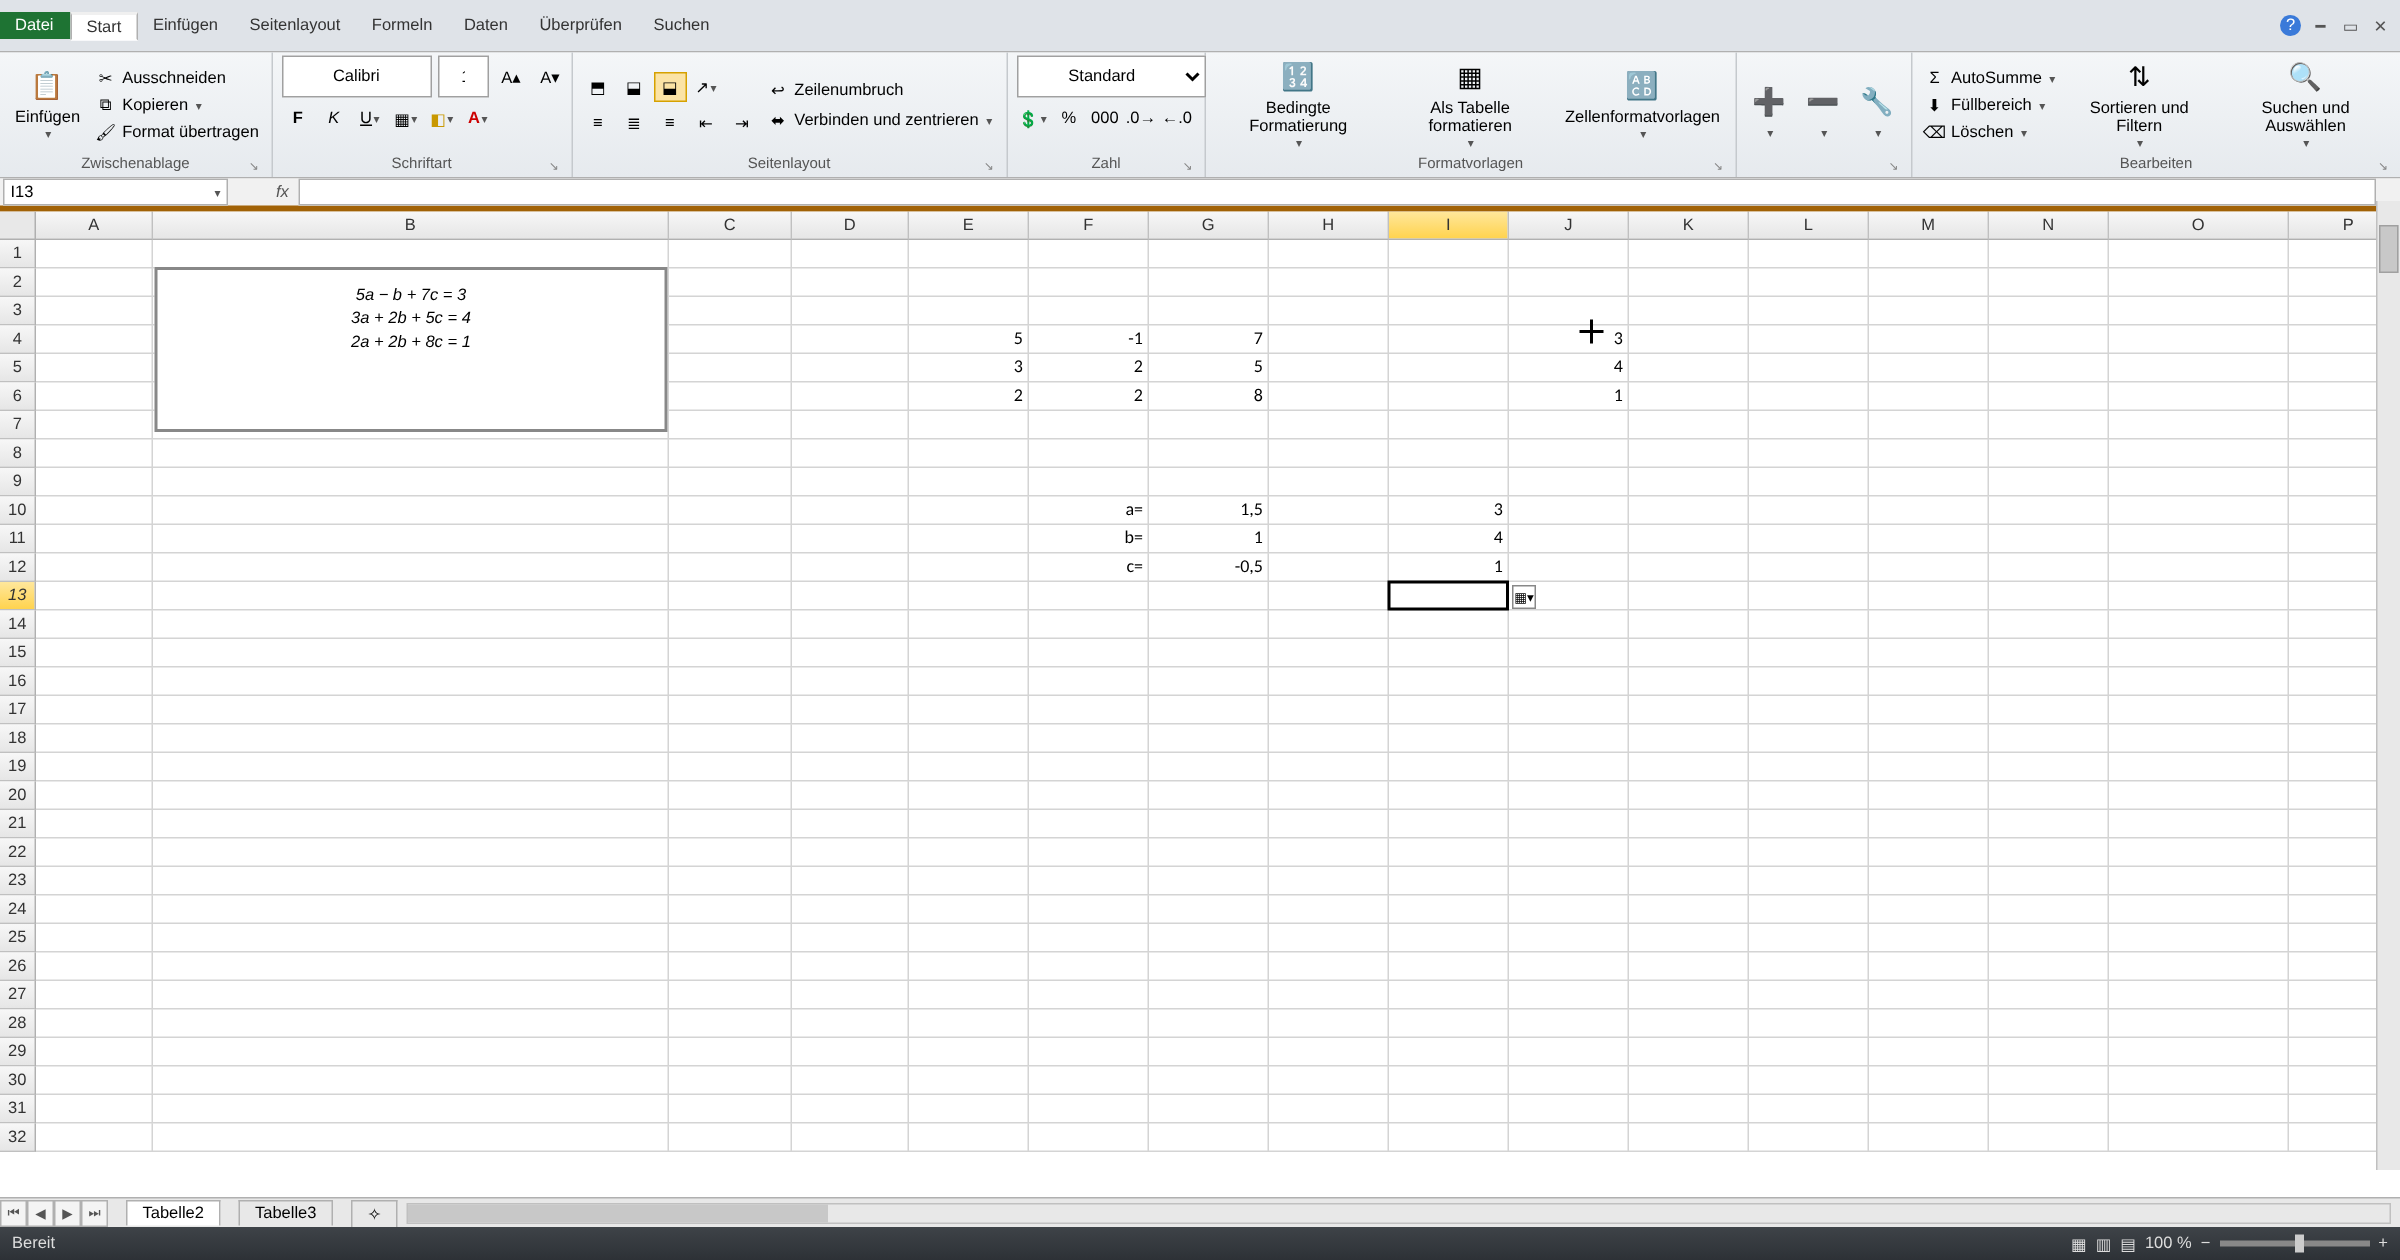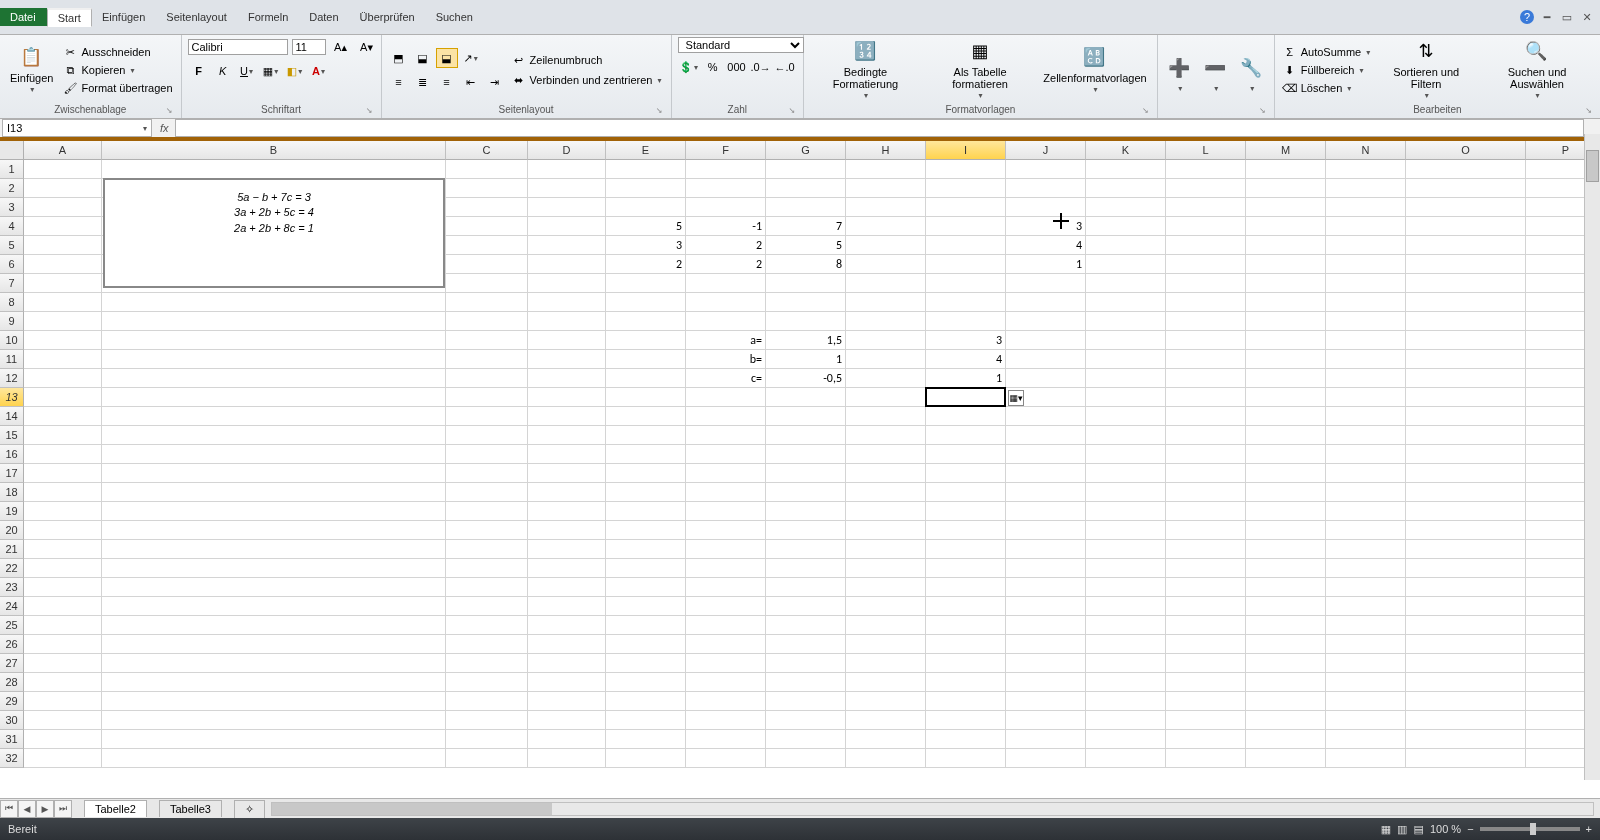--- a/index.html
+++ b/index.html
@@ -16,29 +16,29 @@
 .group { border-right:1px solid #c5c9cd; padding:2px 6px; display:flex; flex-direction:column; justify-content:space-between; position:relative; }
 .group-body { display:flex; align-items:center; gap:4px; flex:1;}
 .group-label { text-align:center; font-size:10px; color:#555; padding:1px 0; position:relative; }
 .group-label::after { content:"↘"; font-size:8px; position:absolute; right:2px; bottom:1px; color:#888;}
 .bigbtn { display:flex; flex-direction:column; align-items:center; gap:2px; padding:2px 4px; cursor:pointer; text-align:center; line-height:1.1; }
 .bigbtn .ic { width:24px; height:24px; display:flex; align-items:center; justify-content:center; font-size:18px;}
 .rowbtn { display:flex; align-items:center; gap:4px; padding:1px 2px; cursor:pointer; white-space:nowrap; }
 .rowbtn .ic { width:14px; height:14px; display:inline-flex; align-items:center; justify-content:center; font-size:11px;}
 .col { display:flex; flex-direction:column; gap:2px; }
 .font-box { display:flex; gap:4px; align-items:center;}
-select, input.combo { border:1px solid #a0a0a0; background:#fff; font-size:11px; height:16px; padding:0 3px;}
+select, input.combo { border:1px solid #a0a0a0; background:#fff; font-size:11px; height:28px; padding:0 15px;text-align:center;}
 .btnrow { display:flex; gap:2px; }
 .btnrow button, .ibtn { border:1px solid transparent; background:transparent; width:22px; height:20px; cursor:pointer; font-size:11px; display:inline-flex; align-items:center; justify-content:center; }
 .ibtn.active { background:#fbe3a5; border:1px solid #d6a100; }
 .drop { font-size:8px; color:#555; margin-left:1px;}
 
 .fbar { display:flex; align-items:center; height:22px; border-bottom:4px solid #a16207; background:#f1f1f1; }
 .namebox { width:150px; border:1px solid #b0b0b0; background:#fff; margin:1px 2px; height:18px; padding:0 4px; display:flex; align-items:center; justify-content:space-between;}
-.fx { padding:0 6px; color:#555; font-style:italic;}
+.fx { padding:0 6px; color:#555; font-style:italic;margin-left:24px;}
 .formula-input { flex:1; border:1px solid #b0b0b0; background:#fff; height:18px; margin-right:16px;}
 
 .sheet { position:relative; height:640px; overflow:hidden; }
 .corner { position:absolute; left:0; top:0; width:24px; height:19px; background:#e8e8e8; border-right:1px solid #b0b0b0; border-bottom:1px solid #b0b0b0; }
 .col-headers { position:absolute; left:24px; top:0; height:19px; display:flex; }
 .ch { border-right:1px solid #c0c0c0; border-bottom:1px solid #b0b0b0; background:linear-gradient(#f7f7f7,#e6e6e6); text-align:center; height:19px; line-height:18px; color:#333; font-size:11px;}
 .ch.sel { background:linear-gradient(#ffe79c,#ffd34e); }
 .row-headers { position:absolute; left:0; top:19px; width:24px; }
 .rh { height:19px; border-bottom:1px solid #c0c0c0; border-right:1px solid #b0b0b0; background:linear-gradient(#f7f7f7,#e6e6e6); text-align:center; line-height:18px; font-size:11px; color:#333;}
 .rh.sel { background:linear-gradient(#ffe79c,#ffd34e);font-style:italic;}

